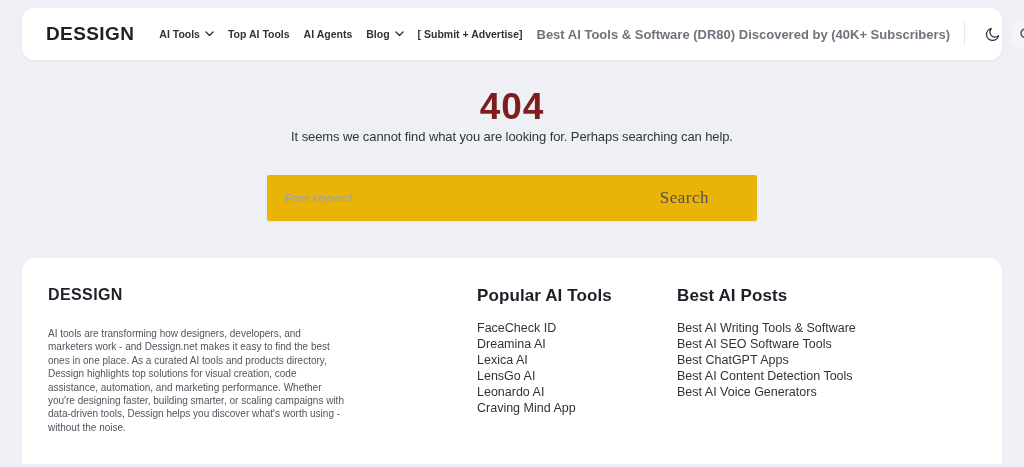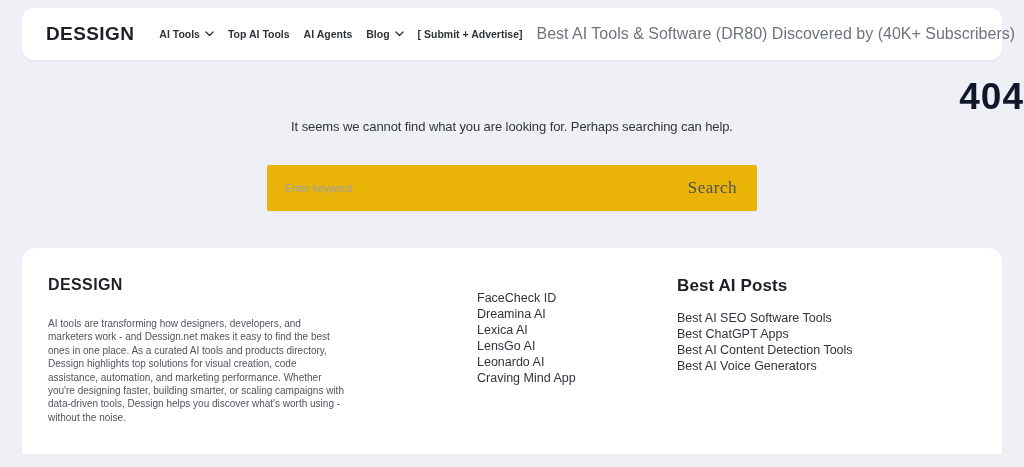--- a/index.html
+++ b/index.html
@@ -34,39 +34,38 @@
     display: flex; align-items: center;
     font-size: 10.5px; font-weight: 600;
     color: #2e333a;
     margin-right: 14px;
     cursor: pointer;
     white-space: nowrap;
     justify-content: flex-end;
   }
   .nav-item .chev { margin-left: 5px; display: inline-flex; }
   .header-right { margin-left: auto; display: flex; align-items: center; }
-  .tagline { font-size: 16px; color: #6e747c; white-space: nowrap; }
+  .tagline { font-size: 13px; color: #6e747c; white-space: nowrap; font-weight: bold; }
   .v-divider { width: 1px; height: 24px; background: #e7e9ed; margin: 0 13px 0 14px; }
   .icon-btn {
     width: 28px; height: 28px;
     display: flex; align-items: center; justify-content: center;
     border-radius: 8px; cursor: pointer;
   }
   .icon-btn.search-bg { background: #f4f5f8; margin-left: 6px; }
 
   
   .main { text-align: center; }
   .error-code {
-    margin-top: 15px;
+    margin-top: 25px;
     font-size: 37px;
     line-height: 44px;
     font-weight: 800;
     letter-spacing: 1px;
-    color: #0f172a;
-    text-align: right;
+    color: #7f1d1d;
   }
   .error-msg {
     font-size: 13px;
     letter-spacing: -0.1px;
     color: #30353c;
   }
   .search-bar {
     margin: 31px auto 0;
     width: 490px;
     height: 46px;
@@ -85,21 +84,21 @@
     color: #33383f;
     padding: 0 10px 0 18px;
     height: 100%;
   }
   .search-input::placeholder { color: #9ba1a9; }
   .search-submit {
     font-family: "Liberation Serif", serif;
     font-size: 17px;
     letter-spacing: .5px;
     color: #4c525a;
-    padding-right: 20px;
+    padding-right: 48px;
     cursor: pointer;
     background: none; border: none;
     white-space: nowrap;
   }
 
   
   .footer {
     margin: 37px 22px 0;
     background: #ffffff;
     border-radius: 14px 14px 0 0;
@@ -201,32 +200,34 @@
   </div>
 </div>
 
 <div class="footer">
   <div class="f-col1">
     <div class="f-logo">DESSIGN</div>
     <p class="f-desc">AI tools are transforming how designers, developers, and marketers work - and Dessign.net makes it easy to find the best ones in one place. As a curated AI tools and products directory, Dessign highlights top solutions for visual creation, code assistance, automation, and marketing performance. Whether you're designing faster, building smarter, or scaling campaigns with data-driven tools, Dessign helps you discover what's worth using - without the noise.</p>
   </div>
 
   <div class="f-col2">
+    <div class="f-heading">Popular AI Tools</div>
     <ul class="f-list">
       <li>FaceCheck ID</li>
       <li>Dreamina AI</li>
       <li>Lexica AI</li>
       <li>LensGo AI</li>
       <li>Leonardo AI</li>
       <li>Craving Mind App</li>
     </ul>
   </div>
 
   <div class="f-col3">
     <div class="f-heading">Best AI Posts</div>
     <ul class="f-list">
+      <li>Best AI Writing Tools &amp; Software</li>
       <li>Best AI SEO Software Tools</li>
       <li>Best ChatGPT Apps</li>
       <li>Best AI Content Detection Tools</li>
       <li>Best AI Voice Generators</li>
     </ul>
   </div>
 </div>
 
 </body></html>

